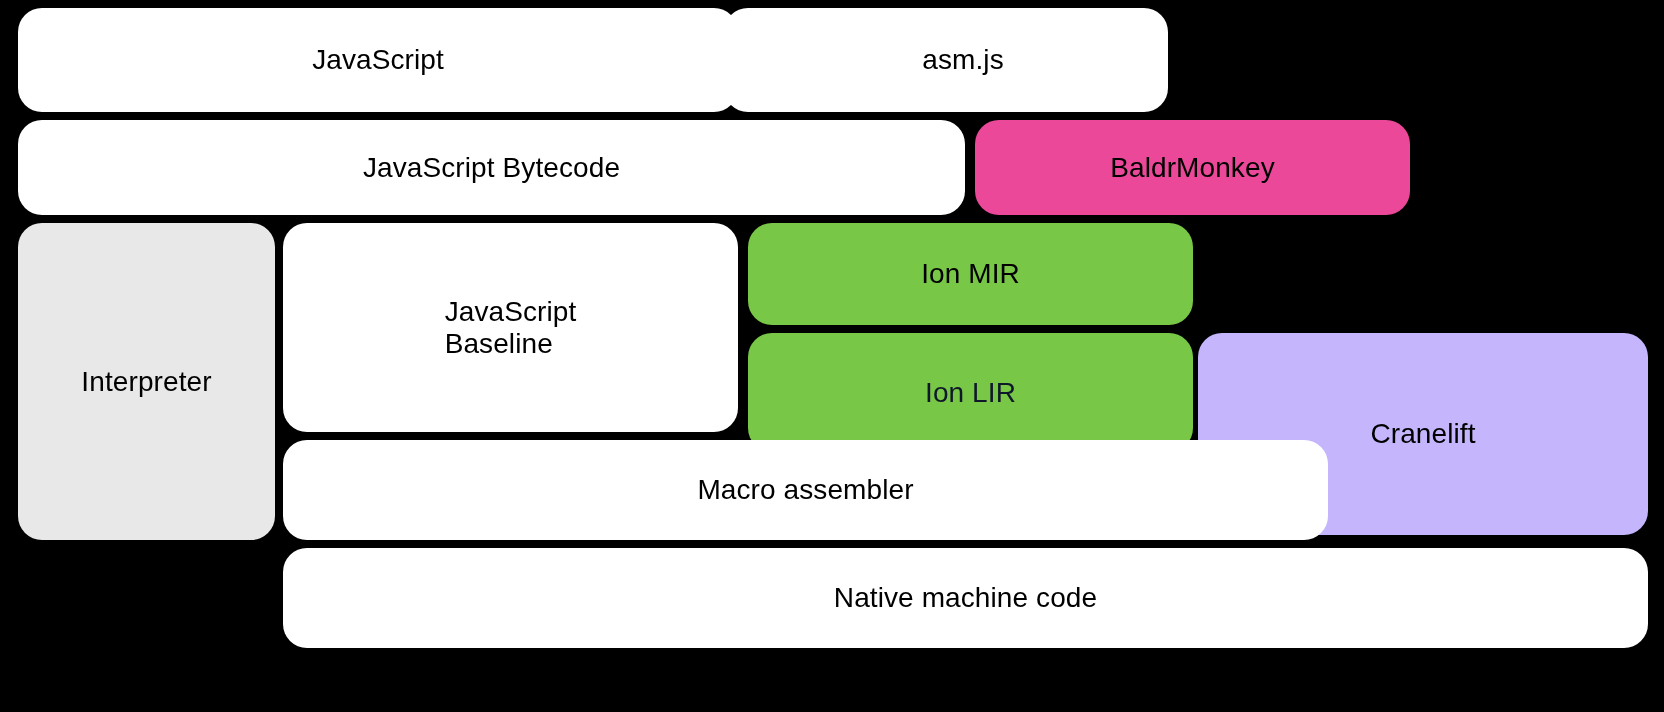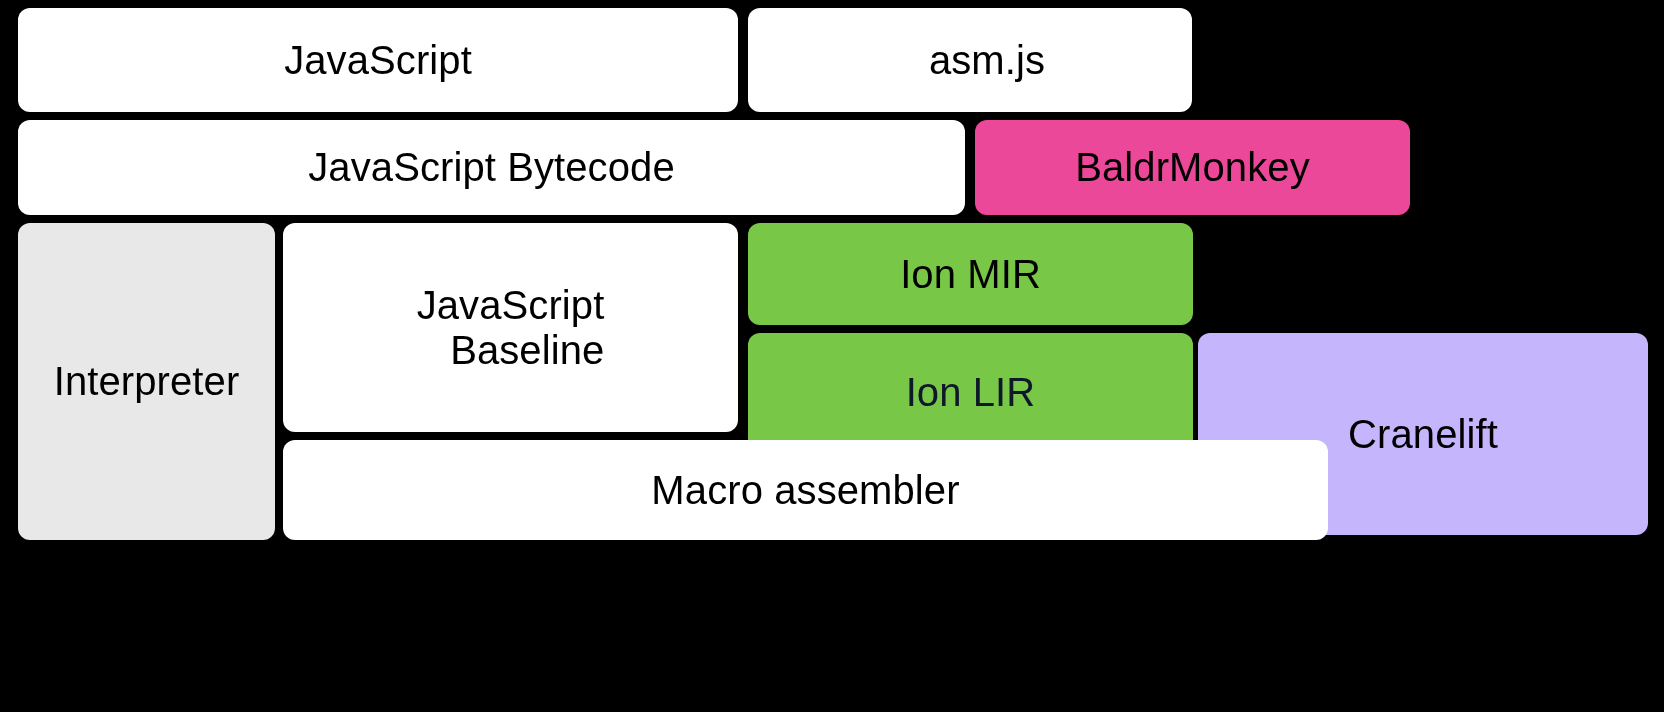--- a/index.html
+++ b/index.html
@@ -18,44 +18,45 @@
     height: 712px;
     background: #000000;
     overflow: hidden;
   }
   .node {
     position: absolute;
     box-sizing: border-box;
     display: flex;
     align-items: center;
     justify-content: center;
-    text-align: right;
-    border-radius: 12px;
+    text-align: left;
+    border-radius: 24px;
     color: #000000;
-    font-size: 40px;
+    font-size: 28px;
     line-height: 1.12;
     font-weight: 400;
     letter-spacing: 0.1px;
     padding: 0 10px;
     white-space: pre-line;
     user-select: none;
   }
   .fill-white { background: #FFFFFF; }
   .fill-gray  { background: #E8E8E8; }
   .fill-green { background: #78C746; }
   .fill-pink  { background: #F67689; }
 </style>
 </head>
 <body>
 
 <div id="diagram" style="width: 1664px; height: 712px; background: rgb(0, 0, 0);">
     <div class="node fill-white" style="left: 18px; top: 8px; width: 720px; height: 104px; background: rgb(255, 255, 255); color: rgb(0, 0, 0);">JavaScript</div>
-    <div class="node fill-white" style="left: 748px; top: 8px; width: 444px; height: 104px; background: rgb(255, 255, 255); color: rgb(0, 0, 0); padding-left: 44px;">asm.js</div>
+    <div class="node fill-white" style="left: 724px; top: 8px; width: 444px; height: 104px; background: rgb(255, 255, 255); color: rgb(0, 0, 0); padding-left: 44px;">asm.js</div>
     <div class="node fill-white" style="left: 18px; top: 120px; width: 947px; height: 95px; background: rgb(255, 255, 255); color: rgb(0, 0, 0);">JavaScript Bytecode</div>
     <div class="node fill-white" style="left: 975px; top: 120px; width: 435px; height: 95px; background: #ec4899; color: rgb(0, 0, 0);">BaldrMonkey</div>
     <div class="node fill-gray" style="left: 18px; top: 223px; width: 257px; height: 317px; background: rgb(232, 232, 232); color: rgb(0, 0, 0);">Interpreter</div>
     <div class="node fill-white" style="left: 283px; top: 223px; width: 455px; height: 209px; background: rgb(255, 255, 255); color: rgb(0, 0, 0);">JavaScript
 Baseline</div>
     <div class="node fill-green" style="left: 748px; top: 223px; width: 445px; height: 102px; background: rgb(120, 199, 70); color: rgb(0, 0, 0);">Ion MIR</div>
     <div class="node fill-green" style="left: 748px; top: 333px; width: 445px; height: 119px; background: rgb(120, 199, 70); color: #0f172a;">Ion LIR</div>
     <div class="node fill-pink" style="left: 1198px; top: 333px; width: 450px; height: 202px; background: #c4b5fd; color: rgb(0, 0, 0);">Cranelift</div>
     <div class="node fill-white" style="left: 283px; top: 440px; width: 1045px; height: 100px; background: rgb(255, 255, 255); color: rgb(0, 0, 0);">Macro assembler</div>
+    <div class="node fill-white" style="left: 283px; top: 548px; width: 1365px; height: 100px; background: rgb(255, 255, 255); color: rgb(0, 0, 0);">Native machine code</div>
   </div>
 
 </body></html>

